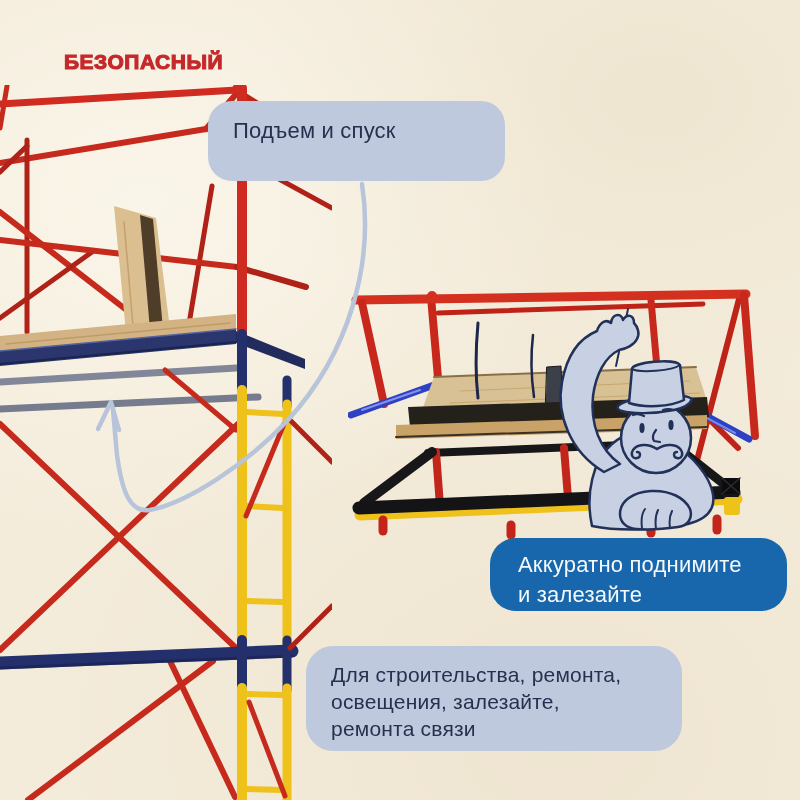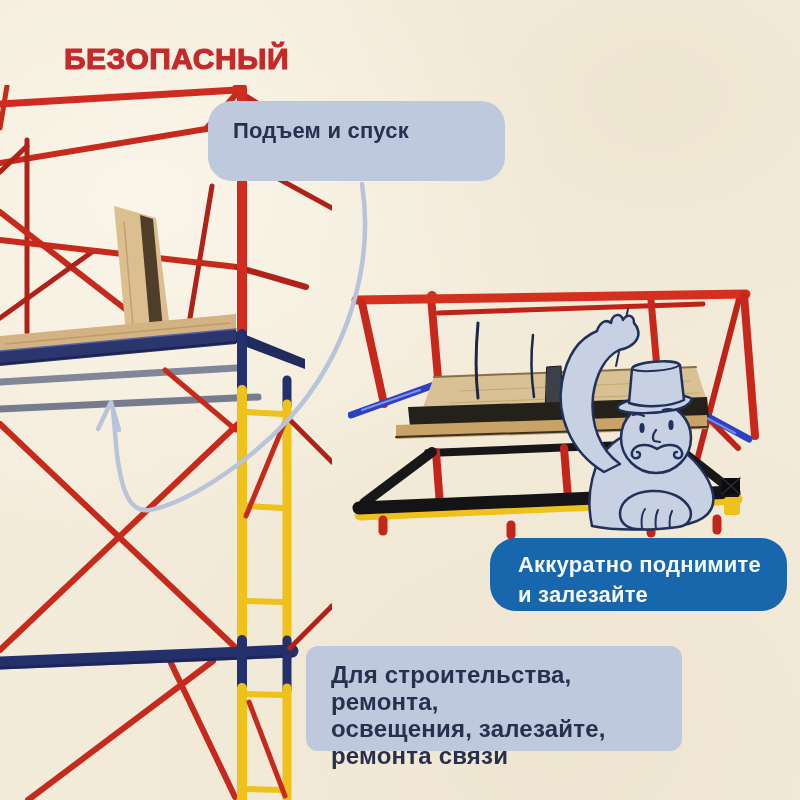--- a/index.html
+++ b/index.html
@@ -6,42 +6,42 @@
   .canvas{
     position:relative;width:800px;height:800px;overflow:hidden;
     font-family:"Liberation Sans",sans-serif;
     background:
       radial-gradient(90% 70% at 18% 25%, rgba(255,253,245,.55), rgba(255,253,245,0) 60%),
       radial-gradient(80% 60% at 82% 12%, rgba(233,222,198,.45), rgba(233,222,198,0) 65%),
       radial-gradient(100% 80% at 70% 92%, rgba(230,218,194,.4), rgba(230,218,194,0) 70%),
       var(--background,#f4ecdb);
   }
   .page-title{
-    position:absolute;left:64px;top:44px;line-height:1;
-    font-size:30px;font-weight:bold;letter-spacing:.5px;
+    position:absolute;left:64px;top:51px;line-height:1;
+    font-size:21px;font-weight:bold;letter-spacing:.5px;
     color:var(--title-red,#c5292a);
     -webkit-text-stroke:1.1px var(--title-red,#c5292a);
   }
   .bubble{
     position:absolute;background:var(--bubble-blue,#bfc9dd);
-    color:var(--bubble-text,#27304f);font-weight:bold;letter-spacing:.2px;
+    color:var(--bubble-text,#27304f);font-weight:normal;letter-spacing:.2px;
   }
   .bubble .ln{display:block;}
   .bubble.top{
     left:208px;top:101px;width:297px;height:80px;border-radius:24px;
     padding:15px 0 0 25px;font-size:22px;line-height:30px;box-sizing:border-box;
   }
   .bubble.action{
     left:490px;top:538px;width:297px;height:73px;border-radius:26px;
     background:var(--action-blue,#1866ab);color:var(--action-text,#f5f9fb);
     padding:12px 16px 0 28px;font-size:22px;line-height:30px;box-sizing:border-box;
   }
   .bubble.uses{
-    left:306px;top:646px;width:376px;height:105px;border-radius:12px;
-    padding:15px 4px 0 25px;font-size:24px;line-height:27px;box-sizing:border-box;
+    left:306px;top:646px;width:376px;height:105px;border-radius:27px;
+    padding:15px 4px 0 25px;font-size:21px;line-height:27px;box-sizing:border-box;
   }
   svg{position:absolute;display:block;}
   #left-photo{left:0;top:85px;}
   #right-photo{left:348px;top:283px;}
   #arrow-overlay{left:0;top:0;pointer-events:none;}
 </style>
 </head>
 <body>
 
 <div class="canvas">

